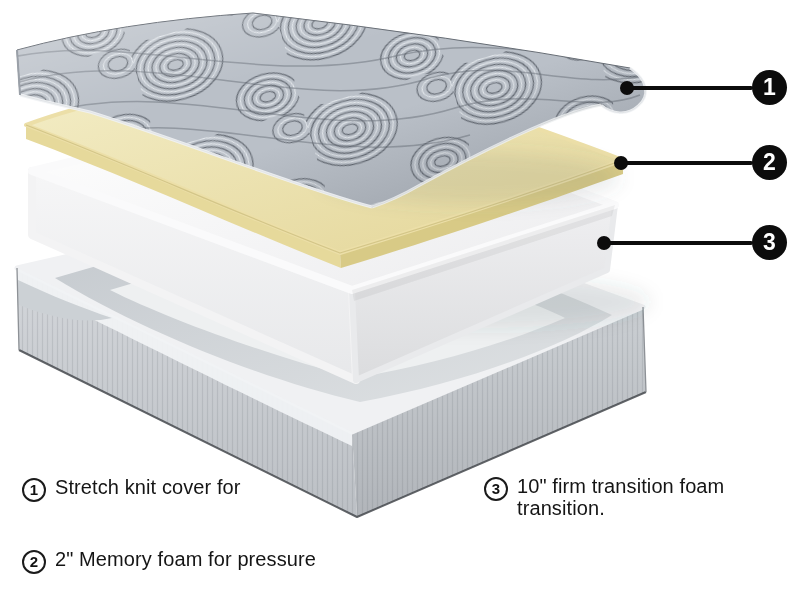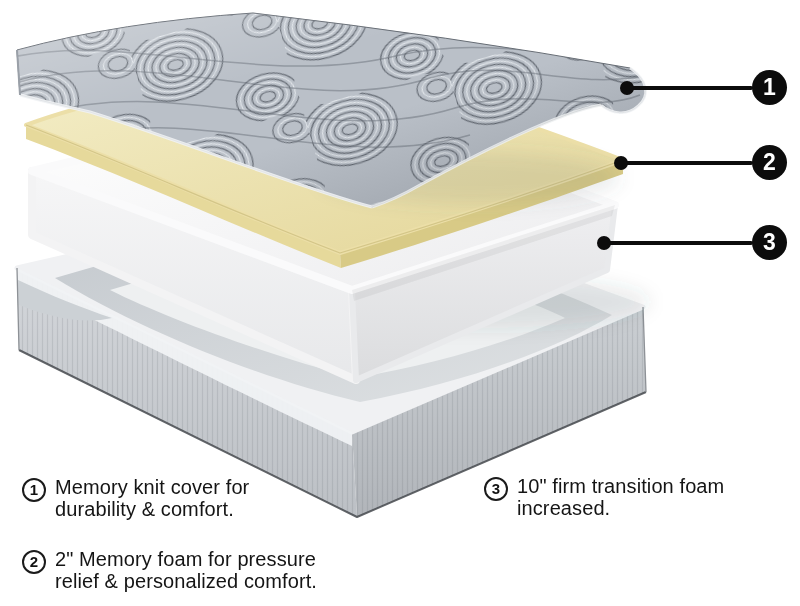--- a/index.html
+++ b/index.html
@@ -180,34 +180,32 @@
 
   <div class="lead" style="left:604px;top:241px;width:149px"></div>
   <div class="dot" style="left:597px;top:236px"></div>
   <div class="co" style="left:752px;top:225px">
     <span>3</span>
   </div>
 
   <div class="legend-item" style="left:22px;top:476px">
     <div class="legend-num">1</div>
     <div class="legend-text">
-      <div>Memory knit cover for</div>
-      <div>durability &amp; comfort.</div>
+      <div>Stretch knit cover for</div>
     </div>
   </div>
 
   <div class="legend-item" style="left:22px;top:548px">
     <div class="legend-num">2</div>
     <div class="legend-text">
       <div>2" Memory foam for pressure</div>
-      <div>relief &amp; personalized comfort.</div>
     </div>
   </div>
 
   <div class="legend-item" style="left:484px;top:475px">
     <div class="legend-num">3</div>
     <div class="legend-text">
       <div>10" firm transition foam</div>
-      <div>increased.</div>
+      <div>transition.</div>
     </div>
   </div>
 
 </div>
 
 </body></html>

